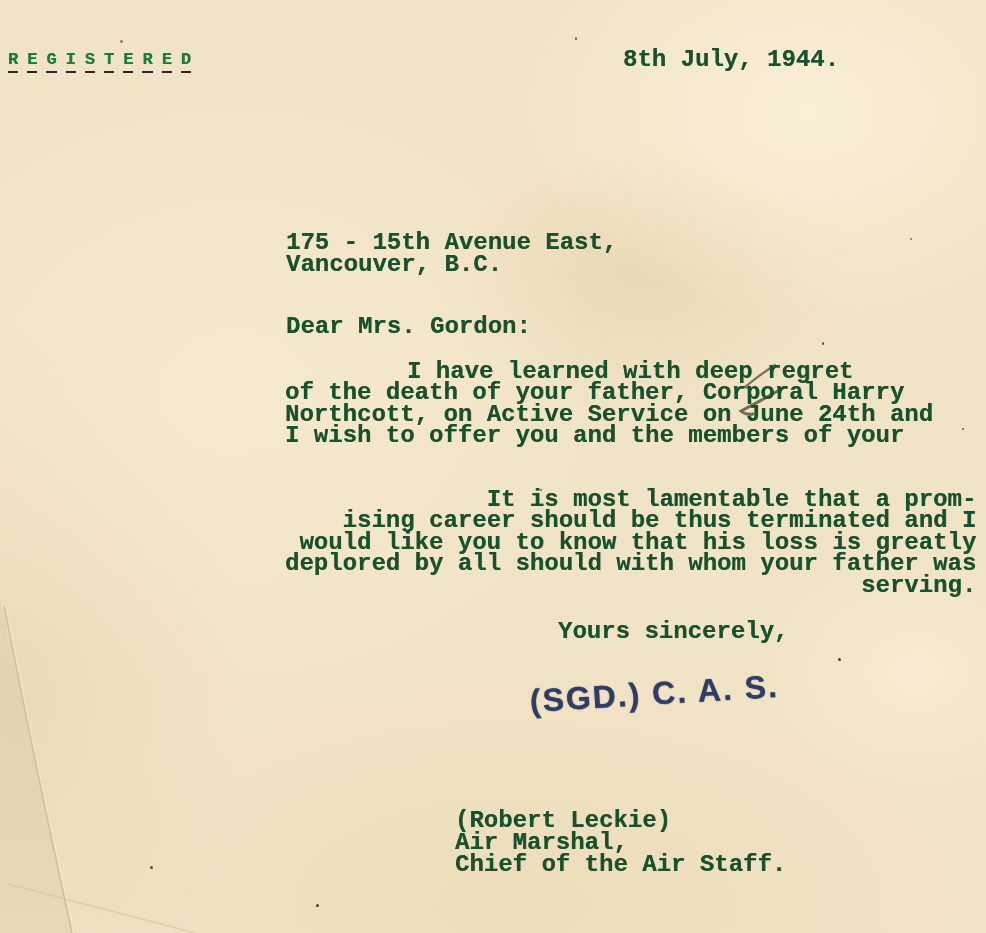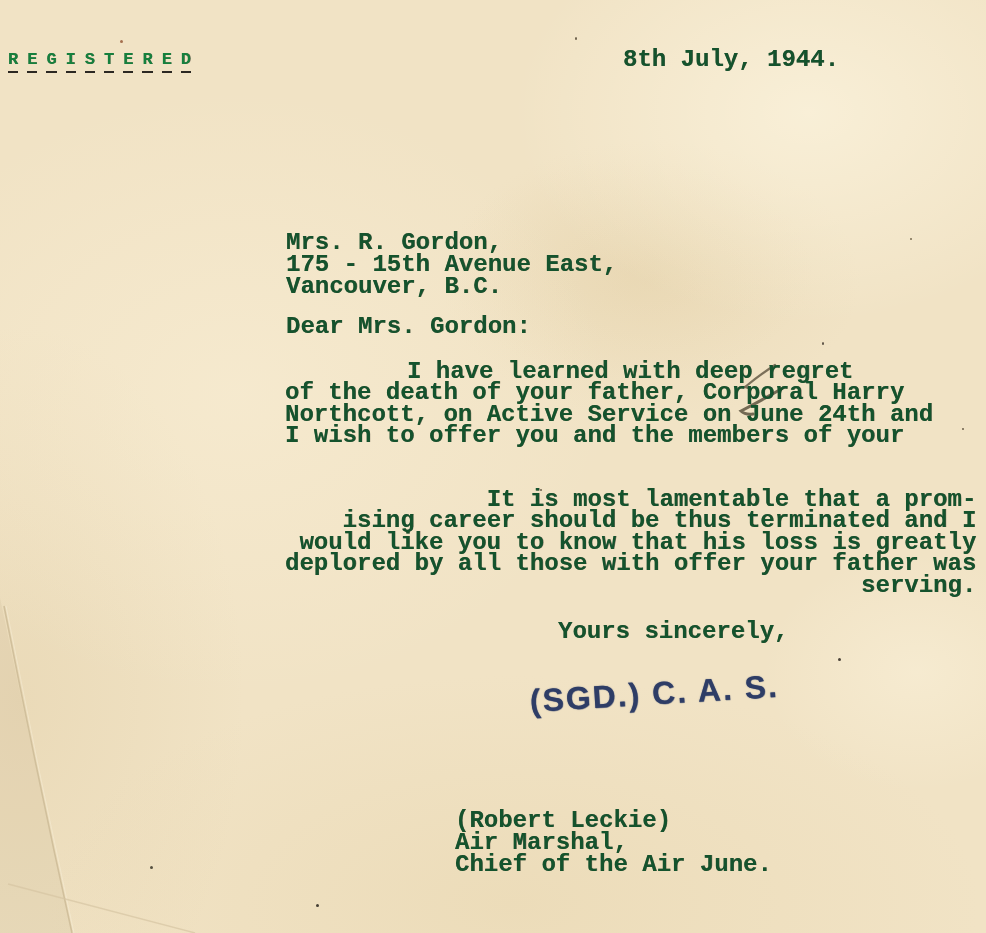--- a/index.html
+++ b/index.html
@@ -94,43 +94,42 @@
 <span class="speck" style="left:120px;top:40px;width:3px;height:3px;background:#a5704f;"></span>
 <span class="speck" style="left:575px;top:37px;width:2px;height:3px;background:#6b5f4a;"></span>
 <span class="speck" style="left:540px;top:489px;width:2px;height:2px;background:#6b5f4a;"></span>
 <span class="speck" style="left:910px;top:238px;width:2px;height:2px;background:#796c52;"></span>
 
 <div class="abs type registered"><span class="reg-letter">R</span><span class="reg-letter">E</span><span class="reg-letter">G</span><span class="reg-letter">I</span><span class="reg-letter">S</span><span class="reg-letter">T</span><span class="reg-letter">E</span><span class="reg-letter">R</span><span class="reg-letter">E</span><span class="reg-letter">D</span></div>
 
 <div class="abs type dateline">8th July, 1944.</div>
 
 <div class="abs type recipient">
-  <div class="line">Mrs. R. Gordon,</div>
   <div class="line">175 - 15th Avenue East,</div>
   <div class="line">Vancouver, B.C.</div>
 </div>
 
 <div class="abs type salutation">Dear Mrs. Gordon:</div>
 
 <div class="abs type para para1">
   <div class="line indent">I have learned with deep regret</div>
   <div class="line">of the death of your father, Corporal Harry</div>
   <div class="line">Northcott, on Active Service on June 24th and</div>
   <div class="line">I wish to offer you and the members of your</div>
 </div>
 
 <div class="abs type para para2">
   <div class="line indent">It is most lamentable that a prom-</div>
   <div class="line">ising career should be thus terminated and I</div>
   <div class="line">would like you to know that his loss is greatly</div>
-  <div class="line">deplored by all those with offer your father was</div>
+  <div class="line">deplored by all should with whom your father was</div>
   <div class="line">serving.</div>
 </div>
 
 <div class="abs type closing">Yours sincerely,</div>
 
 <div class="abs stamp">(SGD.) C. A. S.</div>
 
 <div class="abs type signature">
   <div class="line">(Robert Leckie)</div>
   <div class="line">Air Marshal,</div>
-  <div class="line">Chief of the Air June.</div>
+  <div class="line">Chief of the Air Staff.</div>
 </div>
 
 </body></html>

